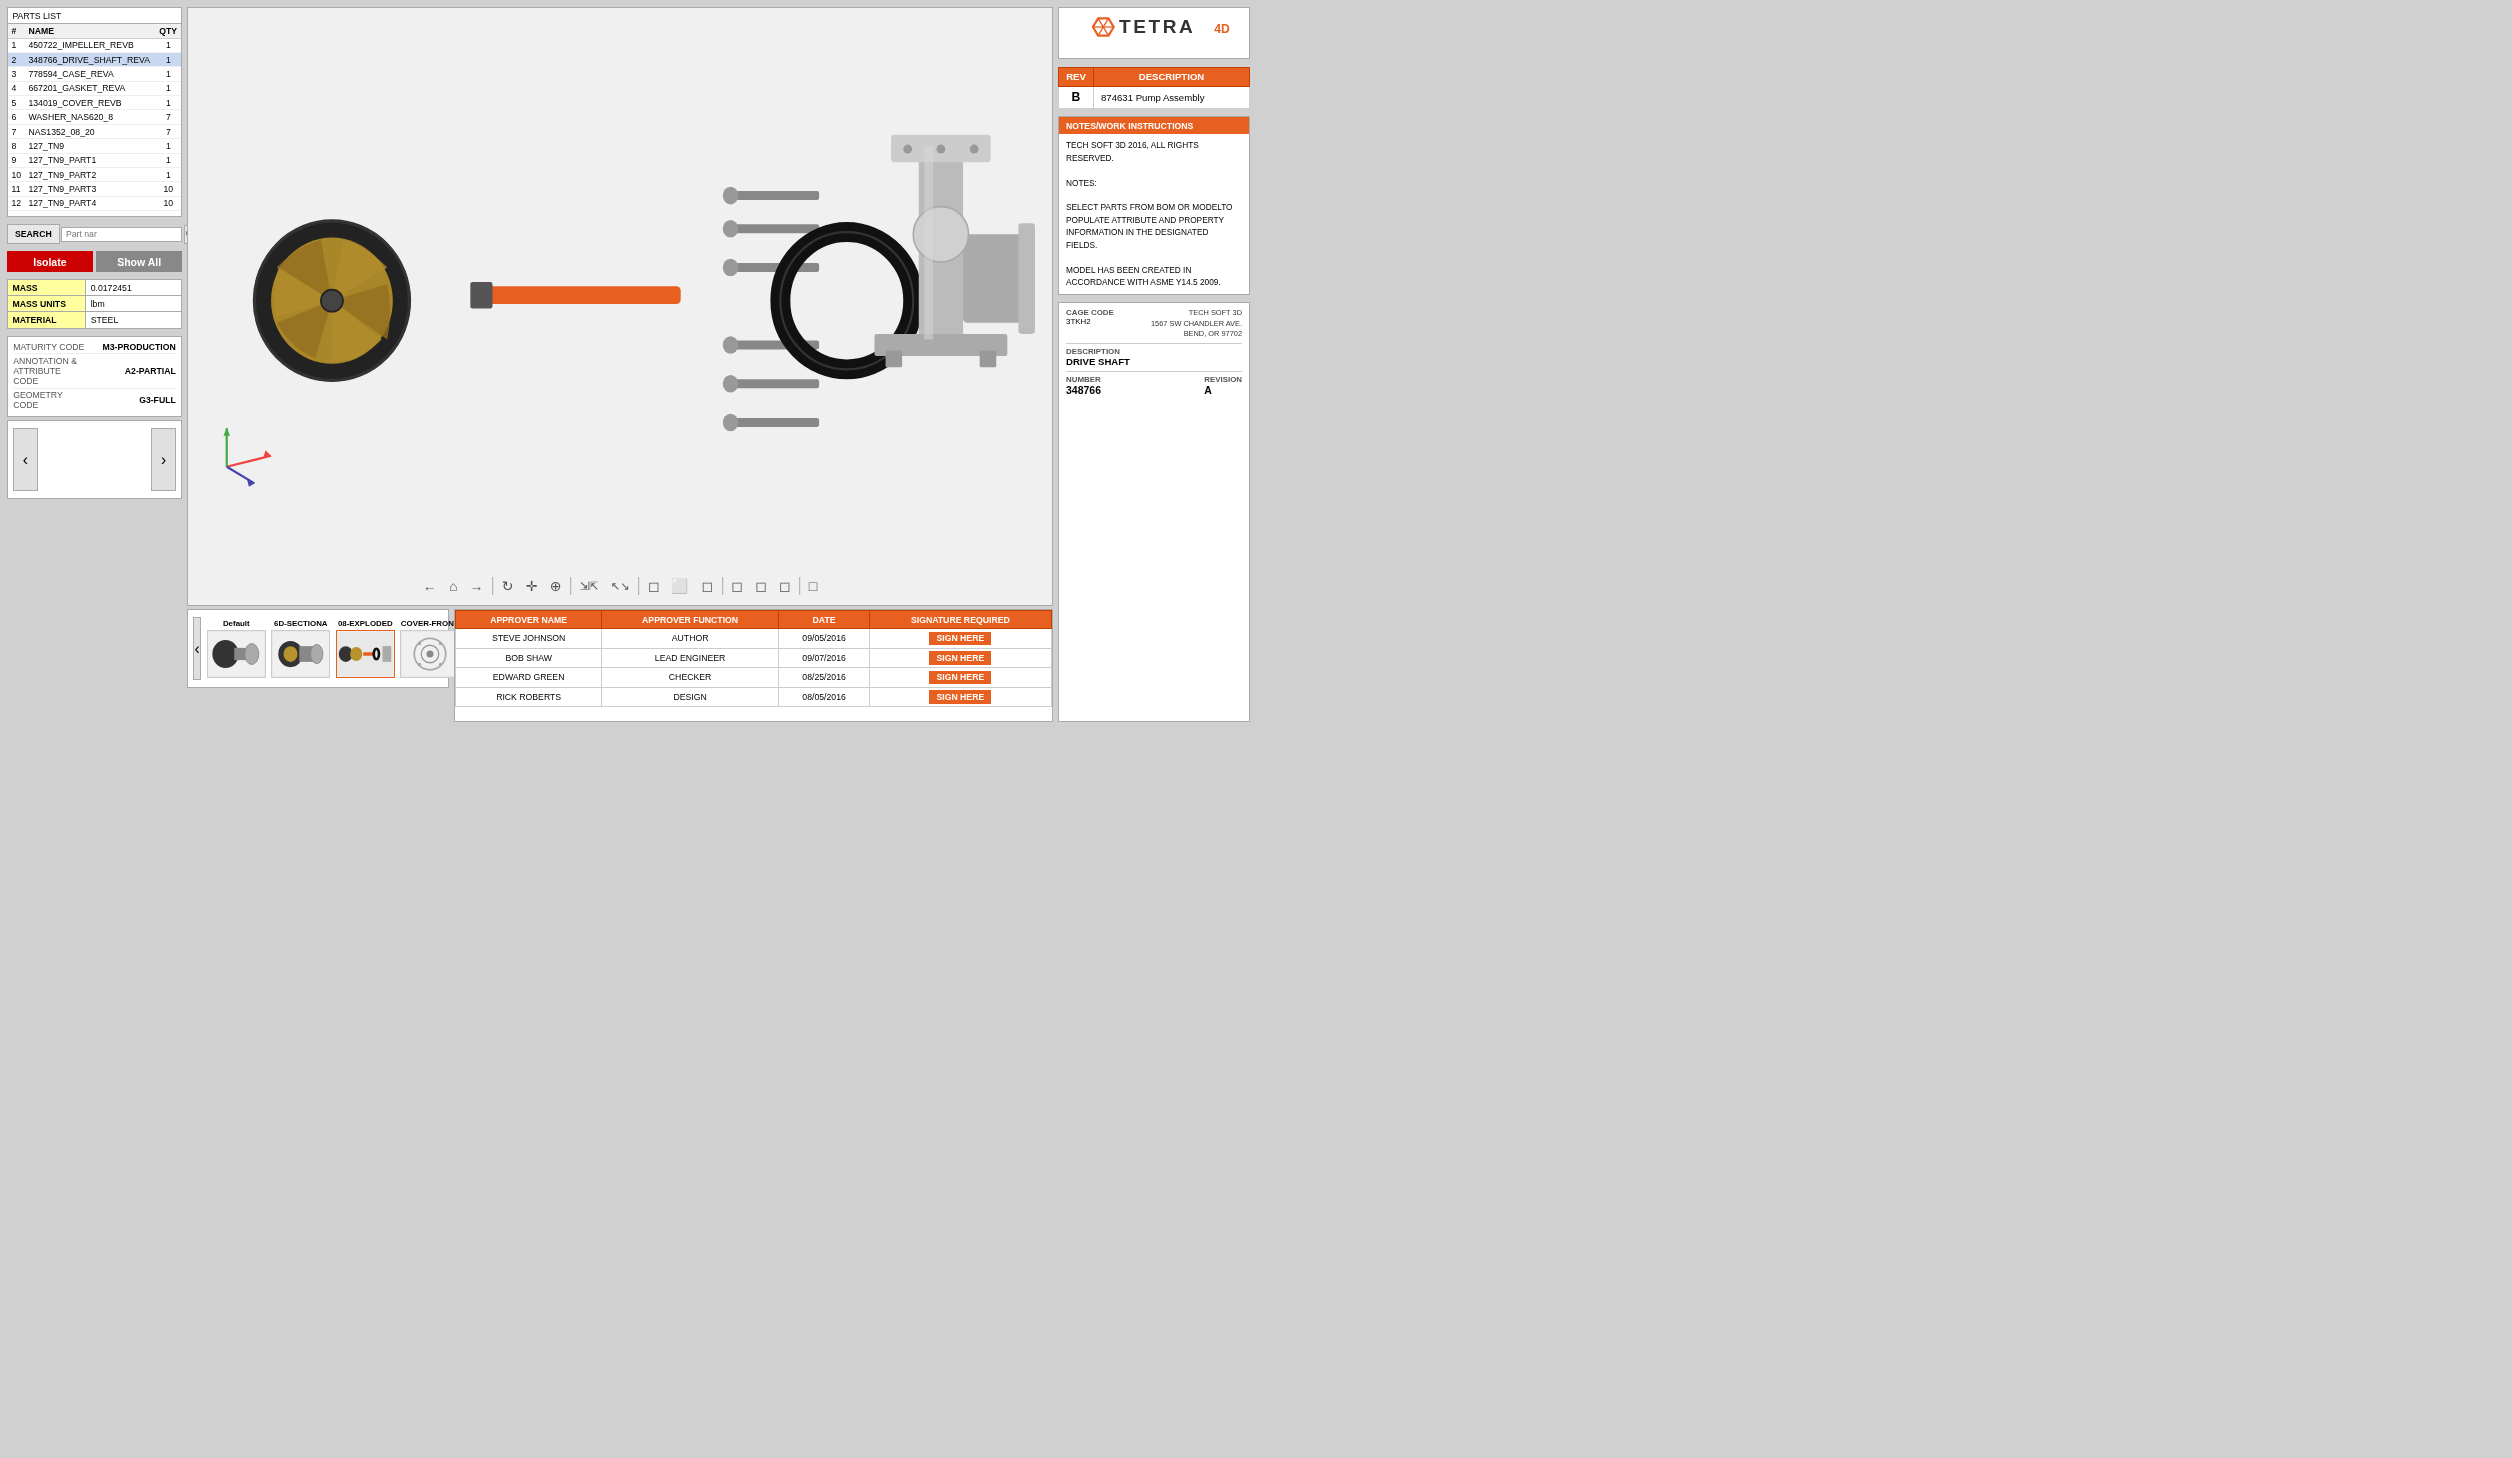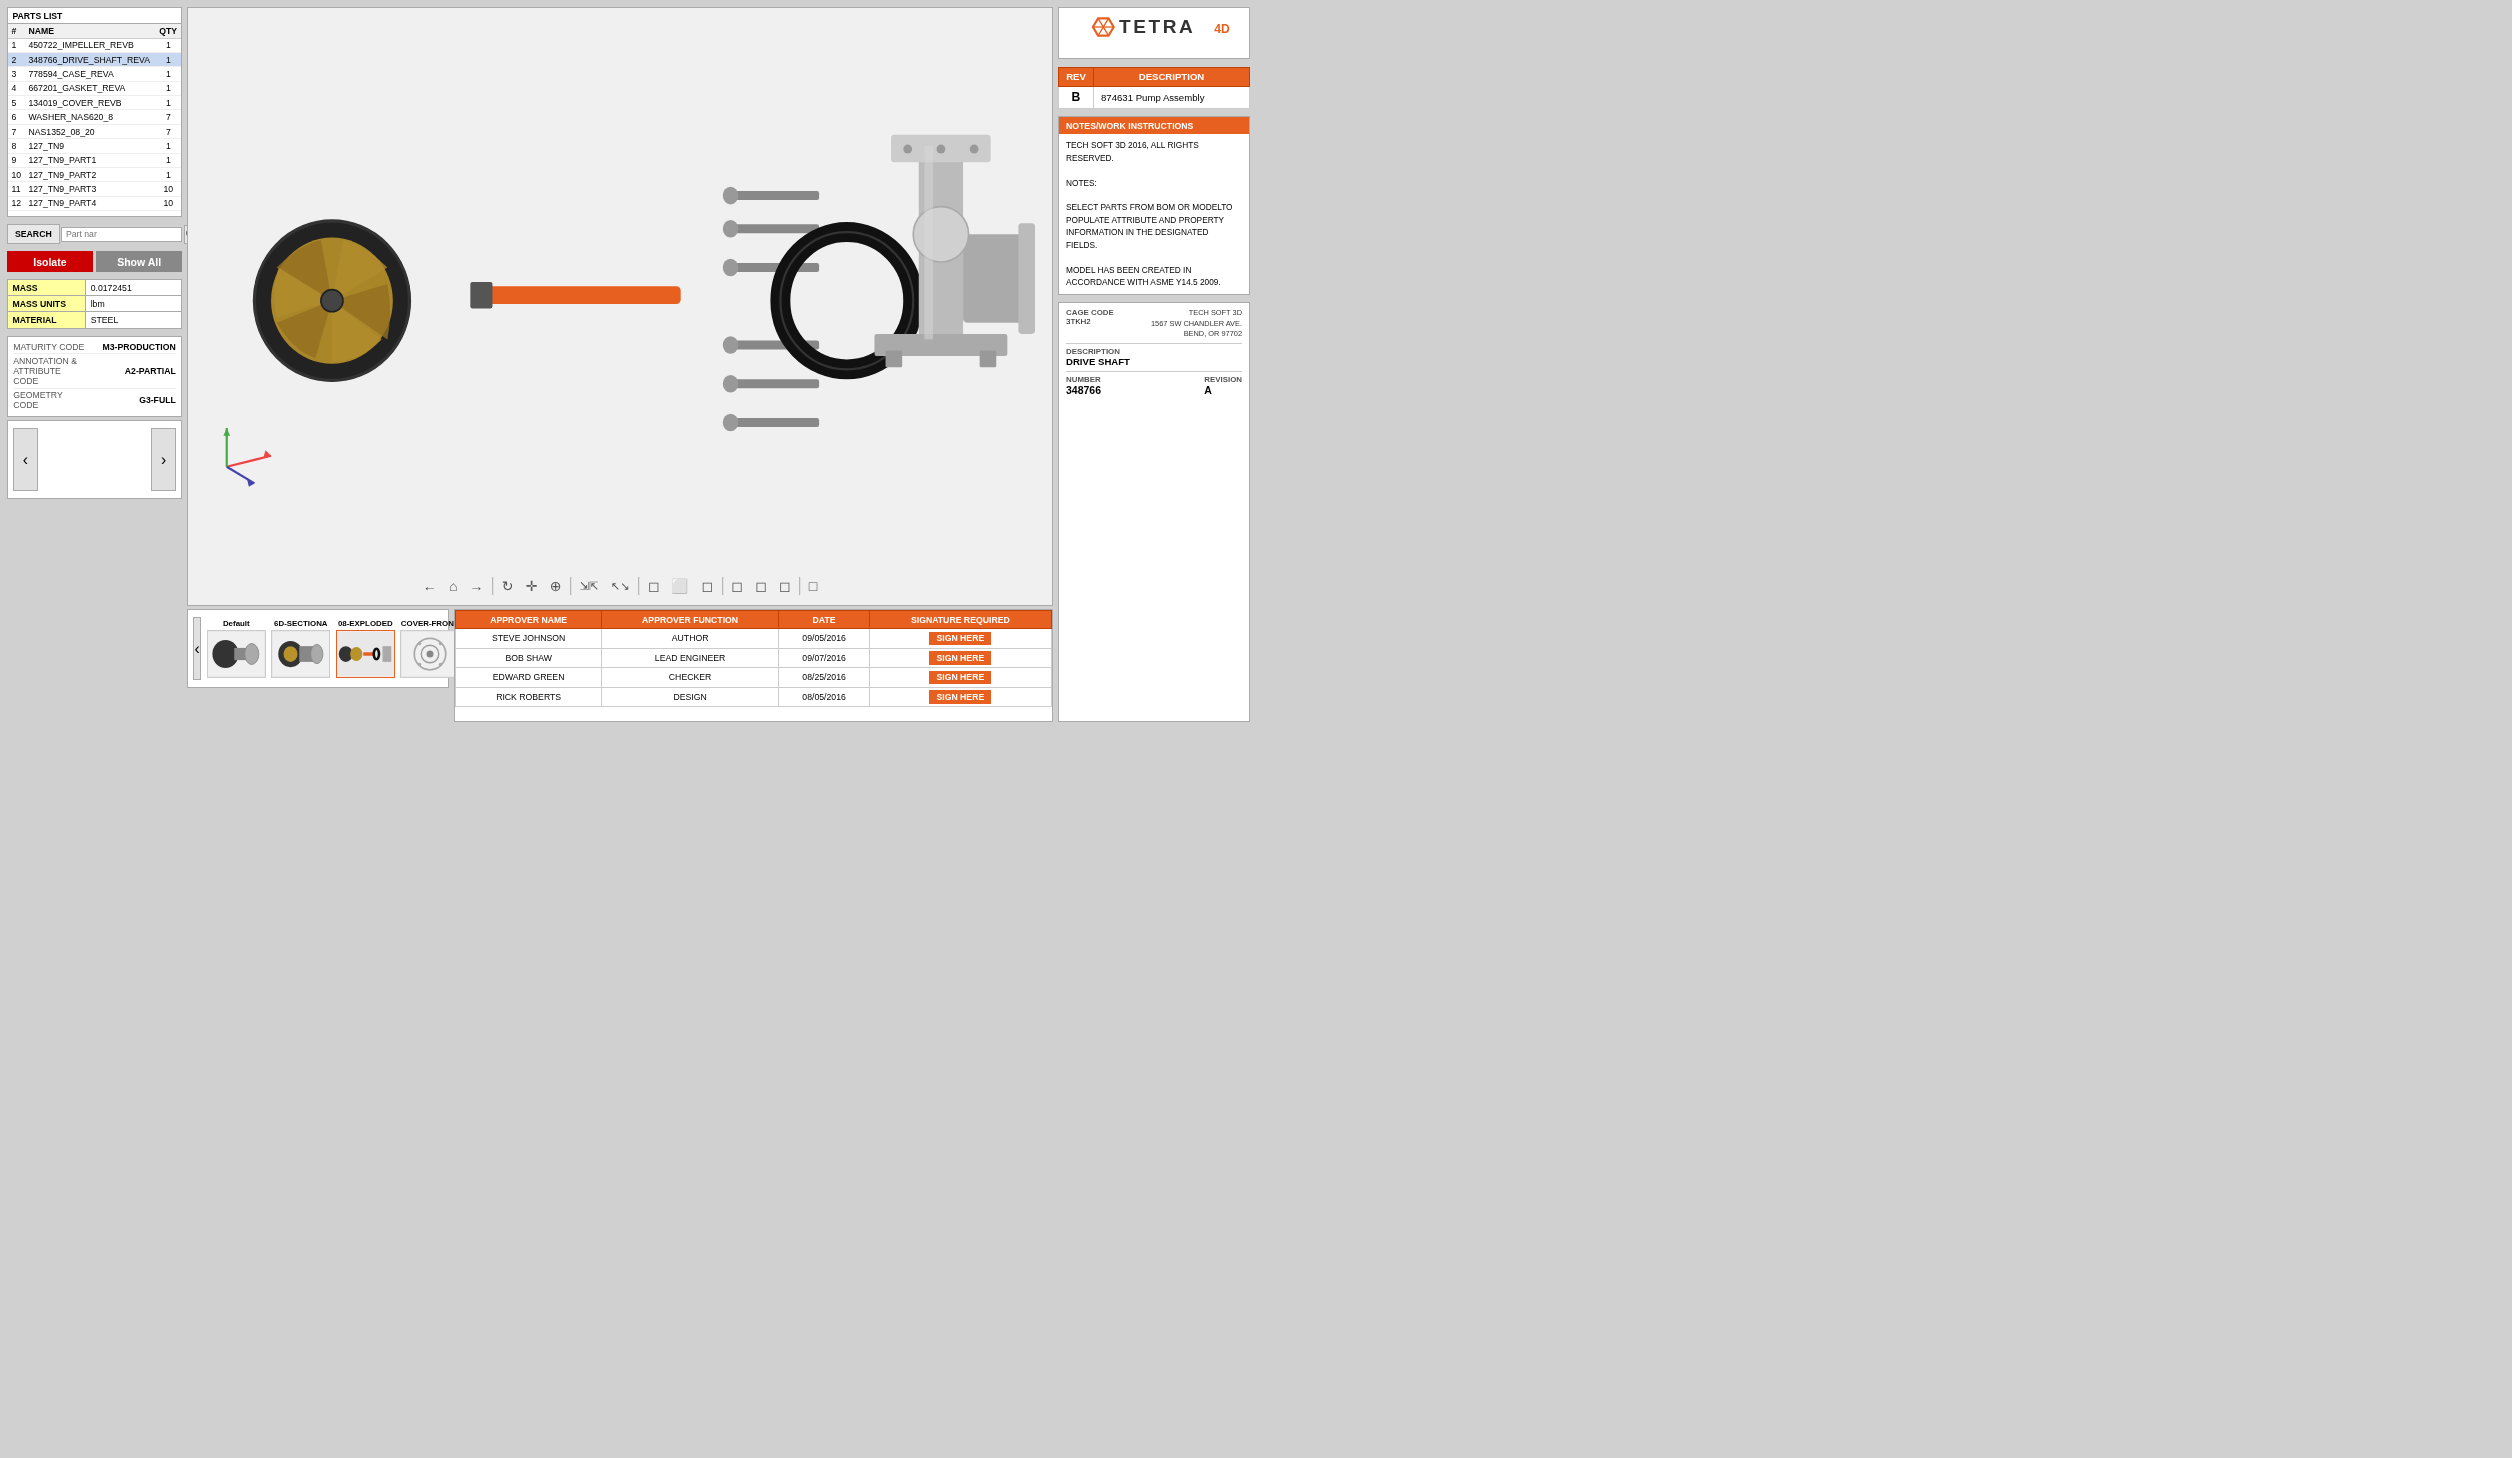--- a/index.html
+++ b/index.html
@@ -28,21 +28,21 @@
     }
     .parts-list-container {
       background: white;
       border: 0.9px solid #aaa;
       flex: 0 0 auto;
     }
     .parts-list-title {
       background: white;
       border-bottom: 0.9px solid #aaa;
       padding: 2.6px 4.4px;
-      font-weight: bold;
+      font-weight: normal;
       font-size: 8.7px;
     }
     .parts-table {
       width: 100%;
       border-collapse: collapse;
       font-size: 8.7px;
     }
     .parts-table th {
       background: #f0f0f0;
       border-bottom: 0.9px solid #ccc;

